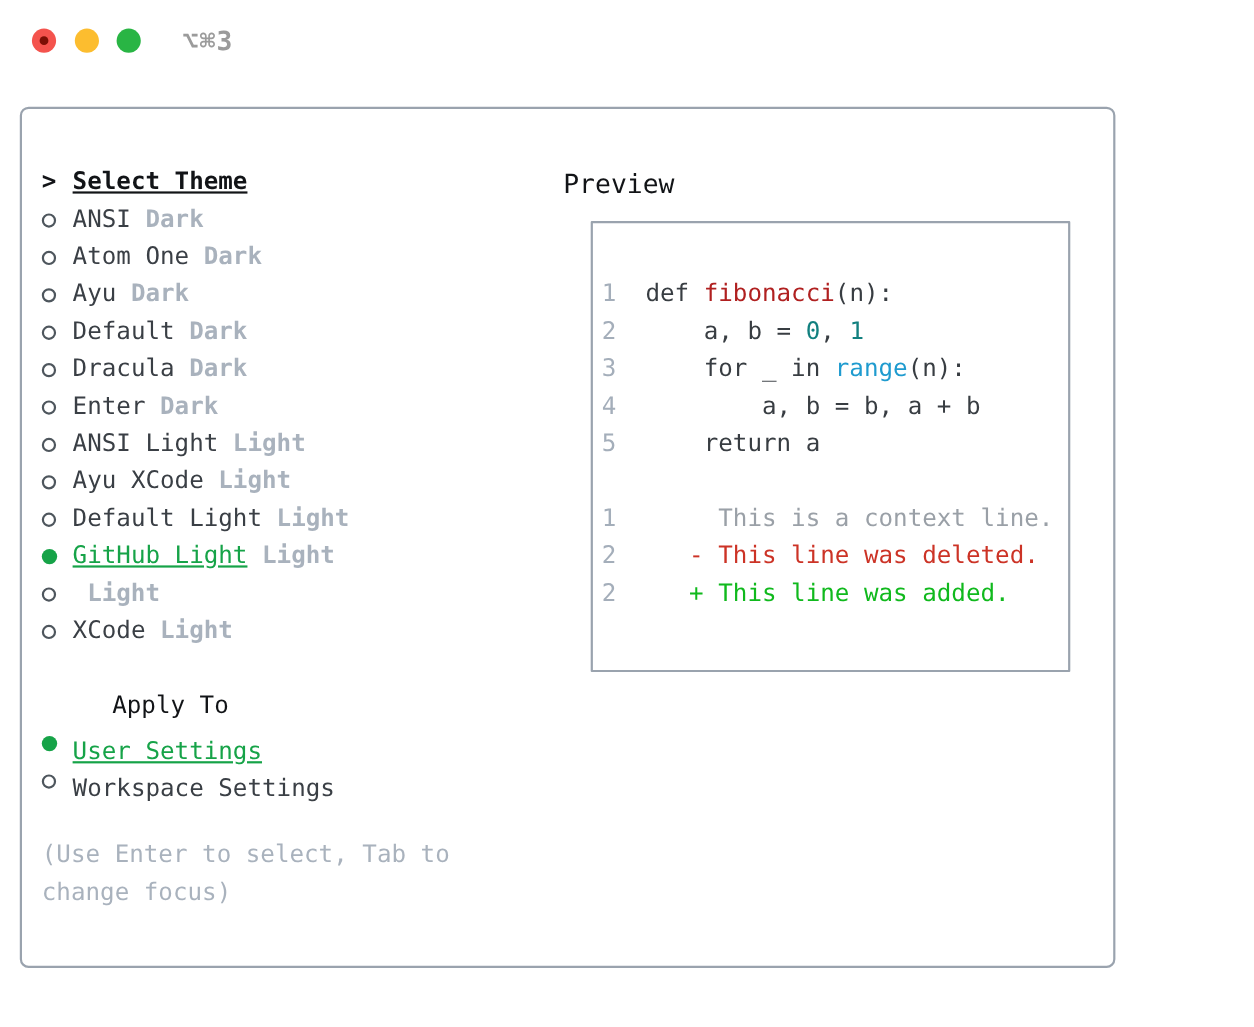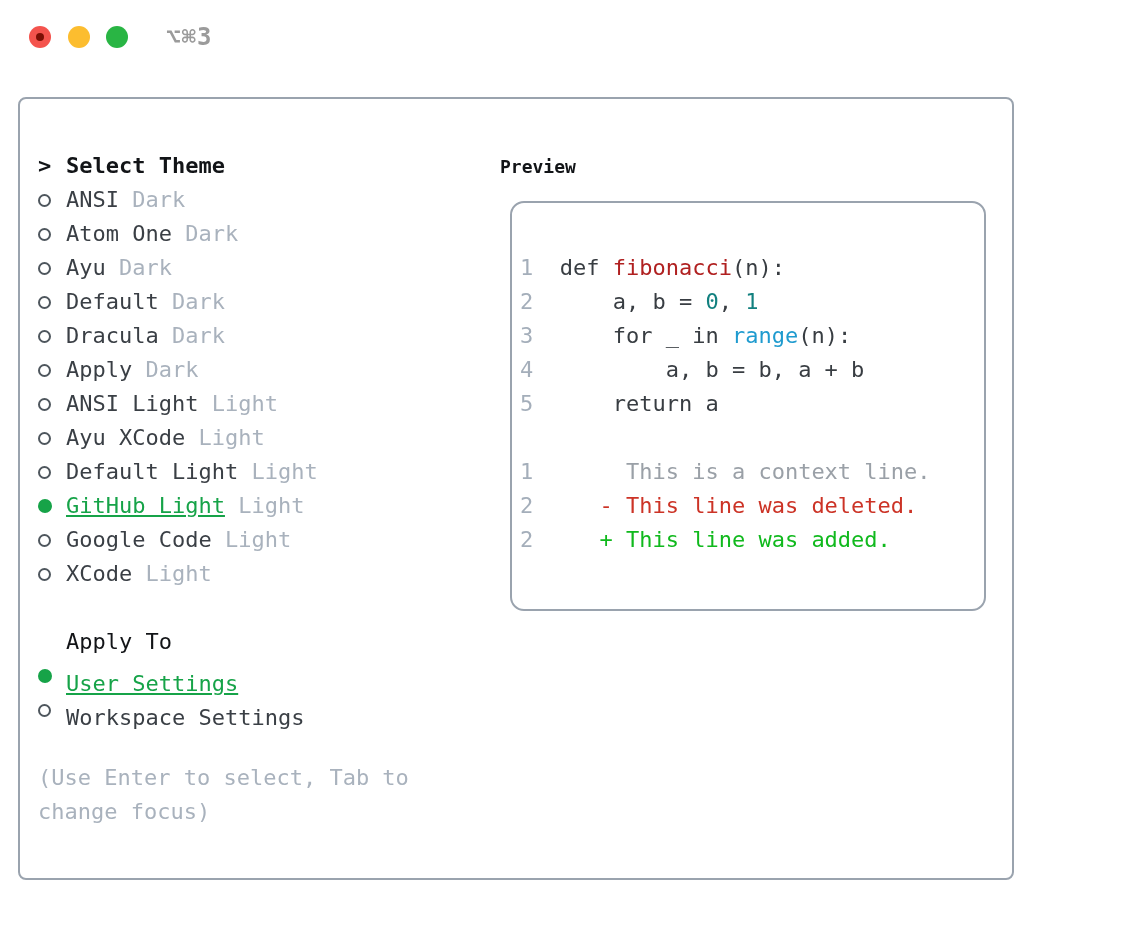--- a/index.html
+++ b/index.html
@@ -22,34 +22,34 @@
     border:2px solid var(--border_gray); border-radius:8px; background:#fff; }
 
   
   .left-col { position:absolute; left:38px; top:149px; width:430px; font-size:22px; }
   .row { height:34px; line-height:34px; display:flex; align-items:center; white-space:pre; }
   .row.blank { pointer-events:none; }
   .marker { width:28px; flex:0 0 28px; display:flex; align-items:center; }
   .prompt { color:var(--black_text); font-weight:600; }
   .radio { width:13px; height:13px; border:2px solid #4e565d; border-radius:50%; }
   .selected .radio { width:14px; height:14px; border:none; background:var(--accent_green); }
-  .hd { color:var(--black_text); font-weight:bold; }
-  .hd2 { color:var(--black_text); }
+  .hd { color:var(--black_text); font-weight:bold;text-decoration:underline; }
+  .hd2 { color:var(--black_text);margin-left:36px; }
   .name { color:var(--dark_text); }
   .selected .name, .selected .opt-label { color:var(--accent_green);text-decoration:underline; }
-  .variant { color:var(--muted_text); margin-left:1ch; }
+  .variant { color:var(--muted_text); margin-left:1ch;font-weight:bold; }
   .opt-label { color:var(--dark_text);margin-top:16px; }
   .hint { position:absolute; left:38px; top:761px; width:400px; font-size:22px;
     line-height:34px; color:var(--muted_text); }
 
   
-  .preview-title { position:absolute; left:500px; top:150px; height:34px; line-height:34px;
-    font-size:18px; font-weight:bold; color:var(--black_text); }
-  .preview-box { position:absolute; left:510px; top:201px; width:476px; height:410px;
-    border:2px solid var(--border_gray); border-radius:14px; background:#fff;
+  .preview-title { position:absolute; left:512px; top:150px; height:34px; line-height:34px;
+    font-size:24px; font-weight:normal; color:var(--black_text); }
+  .preview-box { position:absolute; left:537px; top:201px; width:436px; height:410px;
+    border:2px solid var(--border_gray); border-radius:1px; background:#fff;
     padding:48px 6px 0 8px; overflow:hidden; }
   .code-line { height:34px; line-height:34px; font-size:22px; white-space:pre; }
   .ln { display:inline-block; width:1ch; margin-right:2ch; color:var(--line_number); }
   .seg-code     { color:var(--code_text); }
   .seg-function { color:var(--function_red); }
   .seg-number   { color:var(--number_teal); }
   .seg-builtin  { color:var(--builtin_blue); }
   .seg-context  { color:var(--context_gray); }
   .seg-deleted  { color:var(--deleted_red); }
   .seg-added    { color:var(--added_green);margin-top:19px; }
@@ -98,21 +98,21 @@
   </div>
 
   <div class="row theme-item">
     <span class="marker"><span class="radio"></span></span>
     <span class="name">Dracula</span>
     <span class="variant">Dark</span>
   </div>
 
   <div class="row theme-item">
     <span class="marker"><span class="radio"></span></span>
-    <span class="name">Apply</span>
+    <span class="name">Enter</span>
     <span class="variant">Dark</span>
   </div>
 
   <div class="row theme-item">
     <span class="marker"><span class="radio"></span></span>
     <span class="name">ANSI Light</span>
     <span class="variant">Light</span>
   </div>
 
   <div class="row theme-item">
@@ -128,21 +128,20 @@
   </div>
 
   <div class="row theme-item selected">
     <span class="marker"><span class="radio"></span></span>
     <span class="name">GitHub Light</span>
     <span class="variant">Light</span>
   </div>
 
   <div class="row theme-item">
     <span class="marker"><span class="radio"></span></span>
-    <span class="name">Google Code</span>
     <span class="variant">Light</span>
   </div>
 
   <div class="row theme-item">
     <span class="marker"><span class="radio"></span></span>
     <span class="name">XCode</span>
     <span class="variant">Light</span>
   </div>
 </div>
 

